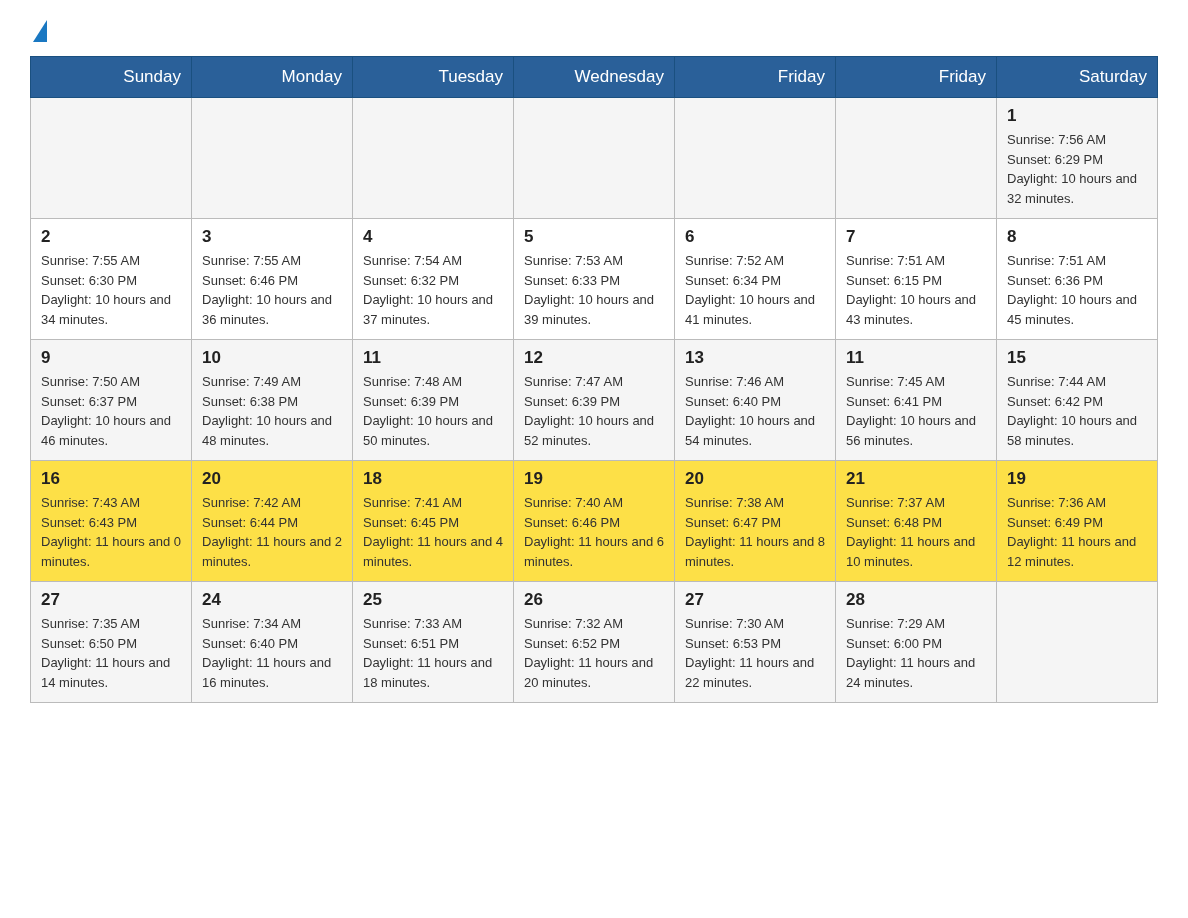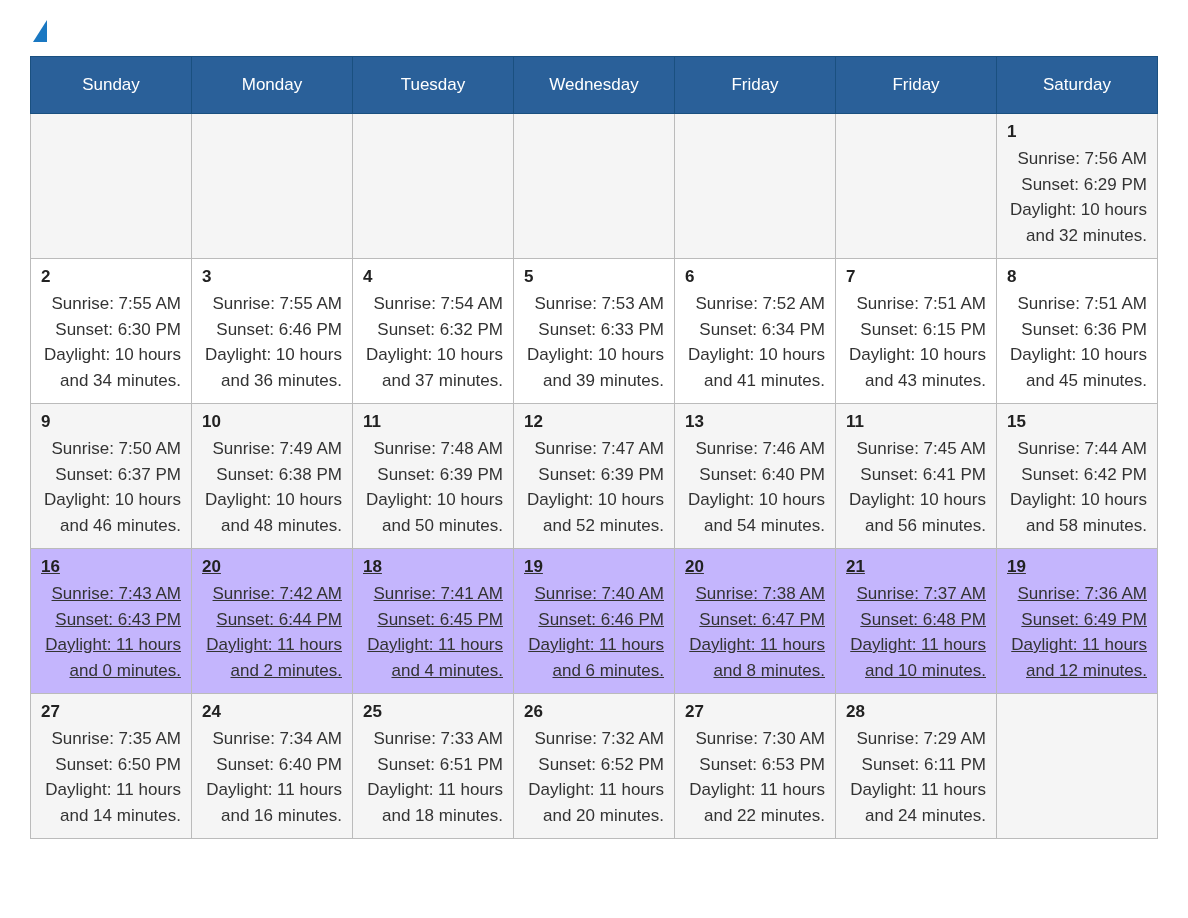--- a/index.html
+++ b/index.html
@@ -63,22 +63,22 @@
     .calendar-table {
       width: 100%;
       border-collapse: collapse;
       border: 1px solid #999;
     }
     .calendar-table th {
       background-color: #2a6099;
       color: #fff;
       font-size: 17px;
       font-weight: normal;
-      padding: 18px 10px;
-      text-align: center;
+      padding: 10px 10px;
+      text-align: right;
       border: 1px solid #1a5080;
     }
     .calendar-table td {
       width: calc(100% / 7);
       vertical-align: top;
       padding: 8px 10px 10px 10px;
       border: 1px solid #bbb;
       font-size: 13px;
       color: #333;
       background: #fff;
@@ -91,32 +91,31 @@
       background: #fff;
     }
     .day-number {
       font-size: 17px;
       font-weight: bold;
       color: #222;
       display: block;
       margin-bottom: 4px;
     }
     .day-info {
-      font-size: 17px;
+      font-size: 13px;
       color: #333;
       line-height: 1.5;
-      text-align: right;
     }
     .empty-cell {
       background: #f5f5f5 !important;
     }
     .calendar-table tbody tr:first-child td { background: #f5f5f5; }
     .calendar-table tbody tr:nth-child(2) td { background: #fff; }
     .calendar-table tbody tr:nth-child(3) td { background: #f5f5f5; }
-    .calendar-table tbody tr:nth-child(4) td { background: #c4b5fd; text-decoration: underline; }
+    .calendar-table tbody tr:nth-child(4) td { background: #fde047; }
     .calendar-table tbody tr:nth-child(5) td { background: #f5f5f5; }
     .calendar-table tbody tr:nth-child(6) td { background: #fff; }
   </style>
 </head>
 <body>
 
 <div class="header-area">
   <div class="logo">
     <div class="logo-top">
       <span class="logo-general"></span>
@@ -343,20 +342,20 @@
         <td>
           <span class="day-number">27</span>
           <div class="day-info">Sunrise: 7:30 AM
 Sunset: 6:53 PM
 Daylight: 11 hours
 and 22 minutes.</div>
         </td>
         <td>
           <span class="day-number">28</span>
           <div class="day-info">Sunrise: 7:29 AM
-Sunset: 6:11 PM
+Sunset: 6:00 PM
 Daylight: 11 hours
 and 24 minutes.</div>
         </td>
         <td class="empty-cell"></td>
       </tr>
     </tbody>
 </table>
 
 </body></html>

